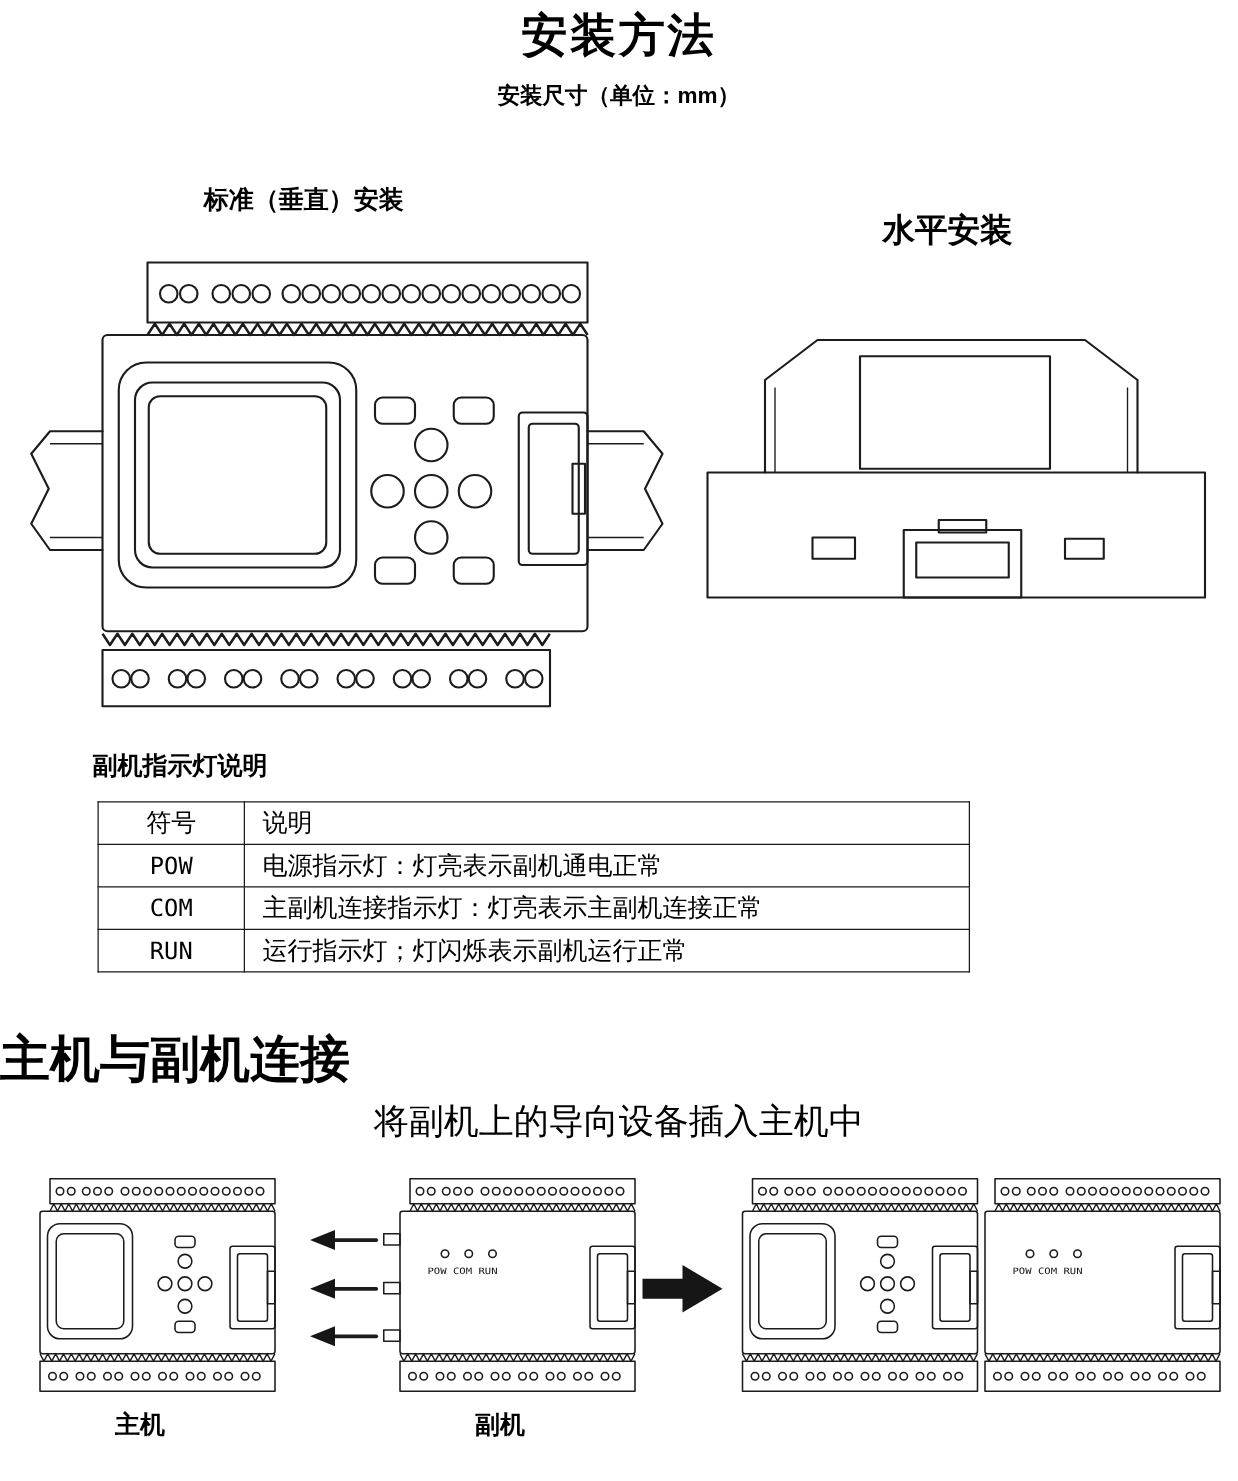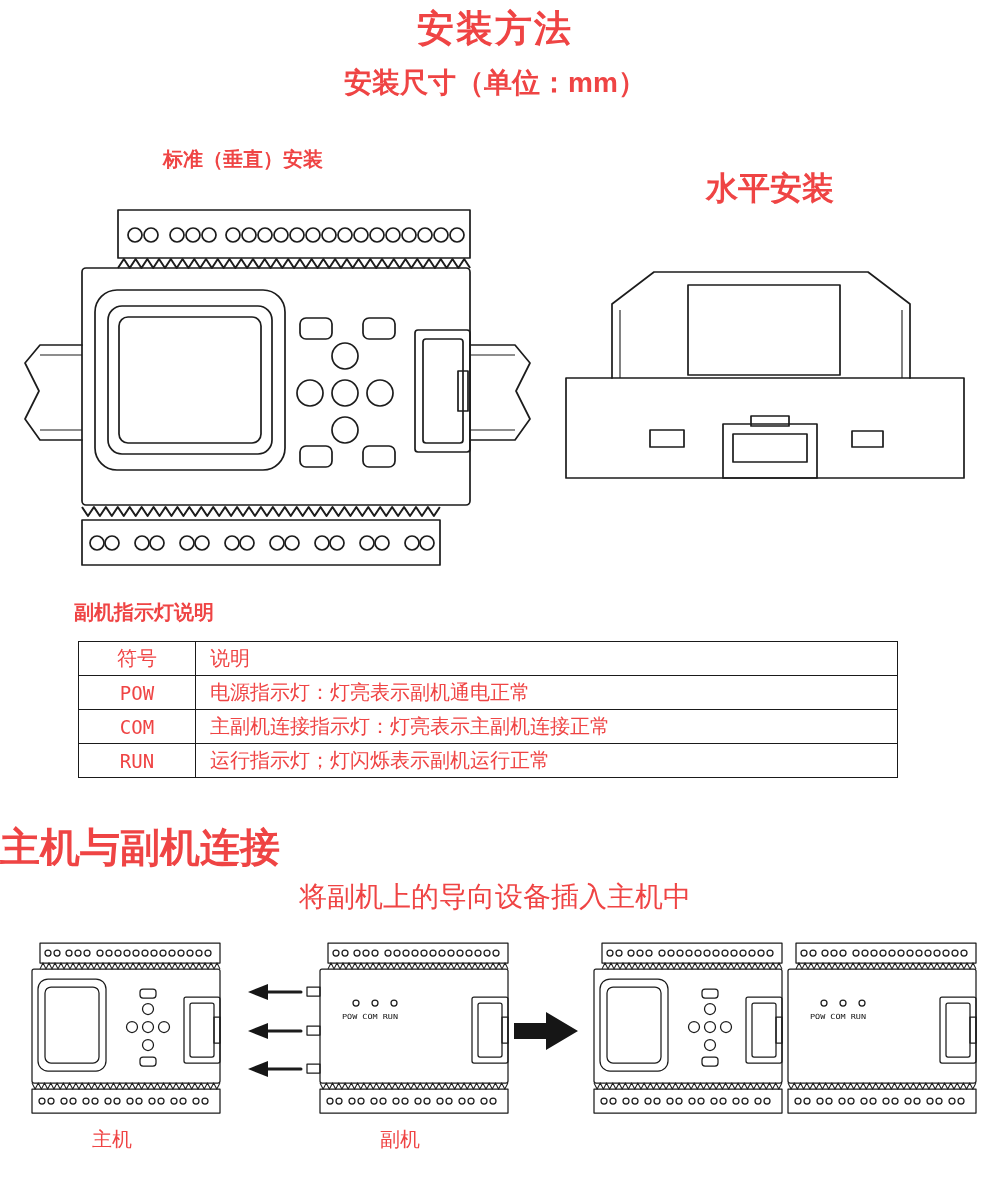--- a/index.html
+++ b/index.html
@@ -1,32 +1,32 @@
 <!DOCTYPE html>
 <html><head>
 <meta charset="utf-8">
 <style>
   html,body{margin:0;padding:0;background:#ffffff;}
   .page{position:relative;width:990px;height:1185px;background:#fff;
-        font-family:"Liberation Sans",sans-serif;color:#ef4444;overflow:hidden;}
+        font-family:"Liberation Sans",sans-serif;color:#000000;overflow:hidden;}
   .abs{position:absolute;}
   .title{top:4px;left:0;width:100%;text-align:center;font-size:37px;font-weight:700;letter-spacing:2px;}
-  .subtitle{top:64px;left:0;width:100%;text-align:center;font-size:28px;font-weight:700;}
+  .subtitle{top:64px;left:0;width:100%;text-align:center;font-size:18px;font-weight:700;}
   .vlabel{top:146px;left:163px;font-size:20px;font-weight:600;}
-  .hlabel{top:167px;left:706px;font-size:32px;font-weight:600;}
+  .hlabel{top:167px;left:706px;font-size:26px;font-weight:600;}
   .ind-heading{top:599px;left:74px;font-size:20px;font-weight:700;}
-  table.ind{position:absolute;top:641px;left:78px;width:820px;border-collapse:collapse;
+  table.ind{position:absolute;top:641px;left:78px;width:698px;border-collapse:collapse;
             font-size:20px;table-layout:fixed;}
   table.ind th,table.ind td{border:1.6px solid #1a1a1a;height:33px;padding:0 14px;font-weight:400;}
   table.ind .c1{width:108px;text-align:center;padding:0 4px;}
   table.ind .c2{text-align:left;}
   .sym{font-family:"DejaVu Sans Mono","Liberation Mono",monospace;font-size:19px;margin-top:40px;}
   .sec-title{top:820px;left:0;width:100%;text-align:left;font-size:40px;font-weight:700;}
   .sec-sub{top:878px;left:0;width:100%;text-align:center;font-size:28px;font-weight:400;}
-  .dev-label{font-size:20px;font-weight:400;font-family:"Liberation Serif",serif;}
+  .dev-label{font-size:20px;font-weight:700;font-family:"Liberation Serif",serif;}
   .master-label{top:1126px;left:92px;}
   .slave-label{top:1126px;left:380px;}
   
   .ln{fill:none;stroke:#1c1c1c;stroke-width:1.7;stroke-linejoin:round;stroke-linecap:round;}
   .thin{fill:none;stroke:#1c1c1c;stroke-width:1.1;}
   .zz{fill:none;stroke:#1c1c1c;stroke-width:2;stroke-linejoin:round;}
   #shell *,#devM > *,#devS > *,#conn *,#tabs *{fill:none;stroke:#1c1c1c;stroke-width:1.25;stroke-linejoin:round;}
   #devS text{fill:#111;stroke:none;font-family:"DejaVu Sans Mono","Liberation Mono",monospace;font-size:7px;}
   .solid{fill:#161616;stroke:none;}
 </style>

